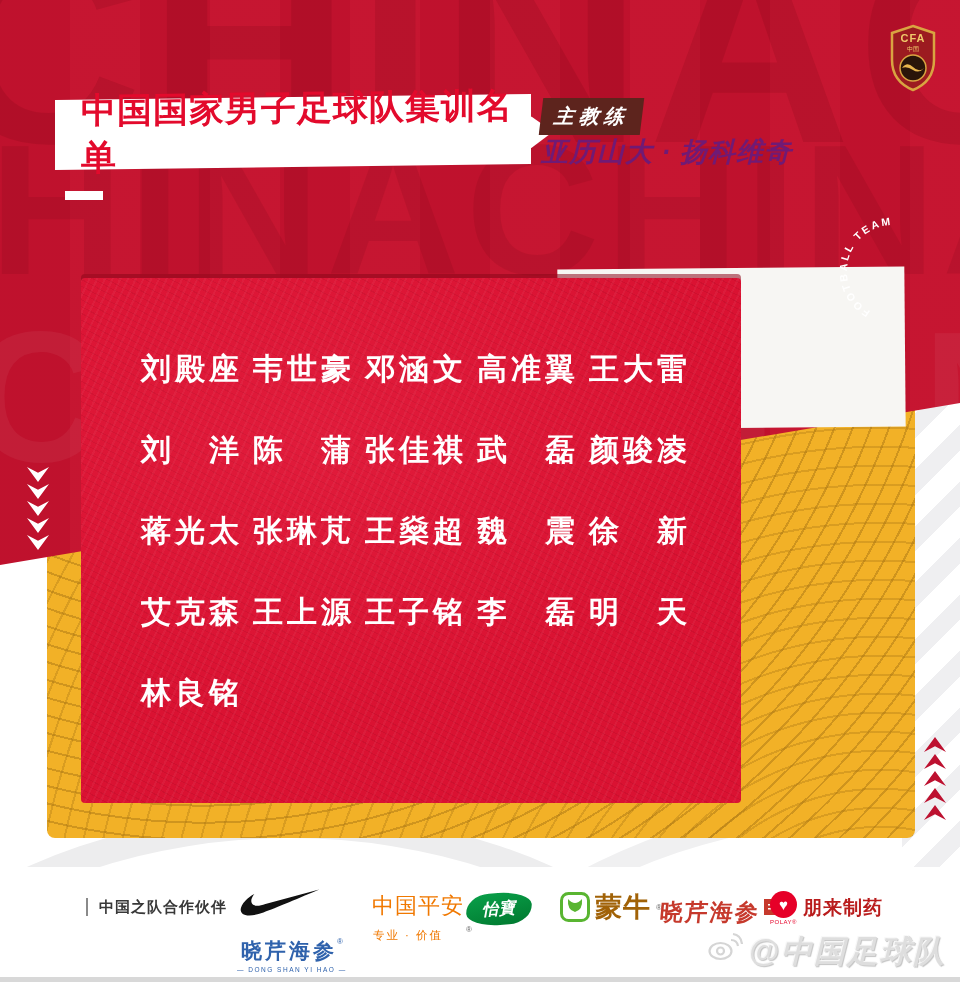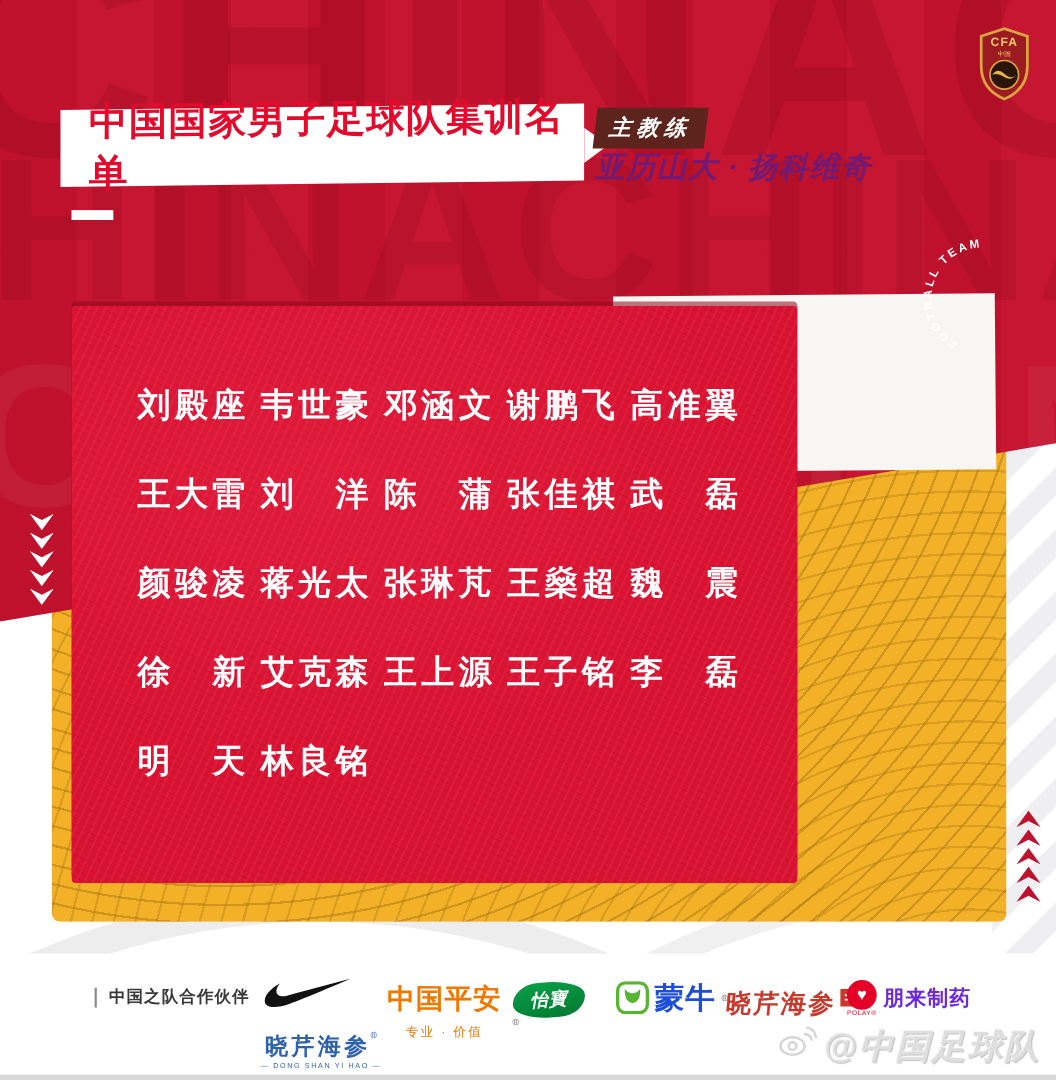--- a/index.html
+++ b/index.html
@@ -44,21 +44,21 @@
   .dash { position:absolute; left:65px; top:191px; width:38px; height:9px; background:#fff; z-index:5; }
   .cfa { position:absolute; left:888px; top:24px; z-index:5; }
 
   
   .ring { position:absolute; left:833px; top:211px; z-index:6; }
   .ring text { fill:#fff; font-size:10.5px; font-weight:bold; letter-spacing:2.4px; font-family:"Liberation Sans",sans-serif; }
 
   
   .white-panel { position:absolute; left:558px; top:268px; width:347px; height:160px; background:#f7f6f3;
     z-index:3; transform:rotate(-.5deg); }
-  .card { position:absolute; left:65px; top:278px; width:660px; height:525px; z-index:4; border-radius:4px;
+  .card { position:absolute; left:81px; top:278px; width:660px; height:525px; z-index:4; border-radius:4px;
     background-color:#da1232;
     background-image:
       radial-gradient(ellipse 600px 400px at 35% 30%, rgba(255,70,100,.18), transparent 70%),
       repeating-linear-gradient(115deg, rgba(255,255,255,.045) 0 2px, transparent 2px 7px),
       repeating-linear-gradient(28deg, rgba(120,0,22,.12) 0 1px, transparent 1px 6px);
     box-shadow:0 -4px 0 rgba(140,8,26,.55); }
   .grid { position:absolute; left:55px; right:45px; top:72px; display:grid;
     grid-template-columns:repeat(5,1fr); row-gap:43px; }
   .pname { text-align:center; color:#fff; font-size:30px; font-weight:900; letter-spacing:4px;
     line-height:38px; white-space:nowrap; }
@@ -77,41 +77,41 @@
   .sp-label { position:absolute; border-left:2.5px solid #8a8a8a; padding-left:11px;
     font-size:15px; font-weight:bold; color:#383838; letter-spacing:1px; line-height:18px; }
   .sp-label1 { left:86px; top:31px; }
   .sp-label2 { left:86px; top:64px; }
   .nike { position:absolute; left:238px; top:20px; }
   .dongshan { position:absolute; left:237px; top:70px; text-align:center; color:#2f62ac; }
   .dongshan .ds-main { font-size:21px; font-weight:900; letter-spacing:3px; }
   .dongshan .ds-reg { font-size:8px; vertical-align:top; }
   .dongshan .ds-sub { font-size:6.5px; letter-spacing:1.5px; color:#2f62ac; margin-top:1px; }
   .pingan { position:absolute; left:352px; top:24px; text-align:center; color:#f07800; }
-  .pingan .pa-main { font-size:25px; font-weight:700; letter-spacing:1px; }
+  .pingan .pa-main { font-size:22px; font-weight:400; letter-spacing:1px;margin-left:20px; }
   .pingan .pa-sub { font-size:11.5px; letter-spacing:2px; margin-top:7px; }
   .yibao { position:absolute; left:466px; top:26px; }
   .yb-flag { width:66px; height:32px; background:linear-gradient(170deg,#0aa04a,#00792f);
     border-radius:40% 55% 40% 55% / 65% 45% 65% 45%; transform:rotate(-4deg);
     display:flex; align-items:center; justify-content:center; }
   .yb-flag span { color:#fff; font-size:16px; font-weight:900; font-style:italic; letter-spacing:1px; }
   .yb-reg, .mn-reg { font-size:8px; color:#666; vertical-align:top; }
   .mengniu { position:absolute; left:560px; top:22px; display:flex; align-items:center; gap:5px; }
-  .mn-text { font-size:27px; font-weight:900; color:#1d4ed8; letter-spacing:1px; }
+  .mn-text { font-size:27px; font-weight:900; color:#a16207; letter-spacing:1px; }
   .xiaoqin { position:absolute; left:660px; top:30px; display:flex; align-items:flex-start; gap:4px; }
   .xq-text { font-size:23px; font-weight:bold; color:#c6392c; transform:skewX(-5deg); letter-spacing:2px; }
   .xq-seal { width:16px; height:16px; background:#c6392c; margin-top:2px;
     background-image:linear-gradient(#fff 0 0),linear-gradient(#fff 0 0);
     background-size:8px 1.5px,8px 1.5px; background-position:4px 5px,4px 9px; background-repeat:no-repeat; }
   .penglai { position:absolute; left:770px; top:24px; display:flex; align-items:flex-start; gap:6px; }
   .pl-icon-wrap { text-align:center; }
   .pl-circle { width:27px; height:27px; border-radius:50%; background:#e60028; color:#fff;
     font-size:15px; line-height:27px; text-align:center; }
   .pl-sub { font-size:6px; color:#e60028; letter-spacing:.5px; margin-top:1px; }
-  .pl-text { font-size:19px; font-weight:900; color:#6d28d9; letter-spacing:1px; margin-top:4px; }
+  .pl-text { font-size:19px; font-weight:900; color:#b91c1c; letter-spacing:1px; margin-top:4px; }
   .weibo { position:absolute; right:14px; top:64px; display:flex; align-items:flex-start; gap:6px;font-style:italic; }
   .weibo-text { font-size:31px; font-weight:900; color:#dedede; letter-spacing:2px;
     text-shadow:-1px -1px 0 #f7f7f7, 1px 1px 1px #c4c4c4; }
 </style>
 </head>
 <body>
 
 <div class="poster">
 
   <div class="wave wave1"></div>
@@ -154,21 +154,20 @@
       <text><textPath href="#ringpath" startOffset="58%">FOOTBALL TEAM · CHINA MEN'S NATIONAL</textPath></text>
     </svg>
   </div>
 
   <div class="white-panel"></div>
   <div class="card">
     <div class="grid">
       <div class="pname">刘殿座</div>
       <div class="pname">韦世豪</div>
       <div class="pname">邓涵文</div>
-      <div class="pname">谢鹏飞</div>
       <div class="pname">高准翼</div>
       <div class="pname">王大雷</div>
       <div class="pname">刘　洋</div>
       <div class="pname">陈　蒲</div>
       <div class="pname">张佳祺</div>
       <div class="pname">武　磊</div>
       <div class="pname">颜骏凌</div>
       <div class="pname">蒋光太</div>
       <div class="pname">张琳芃</div>
       <div class="pname">王燊超</div>

